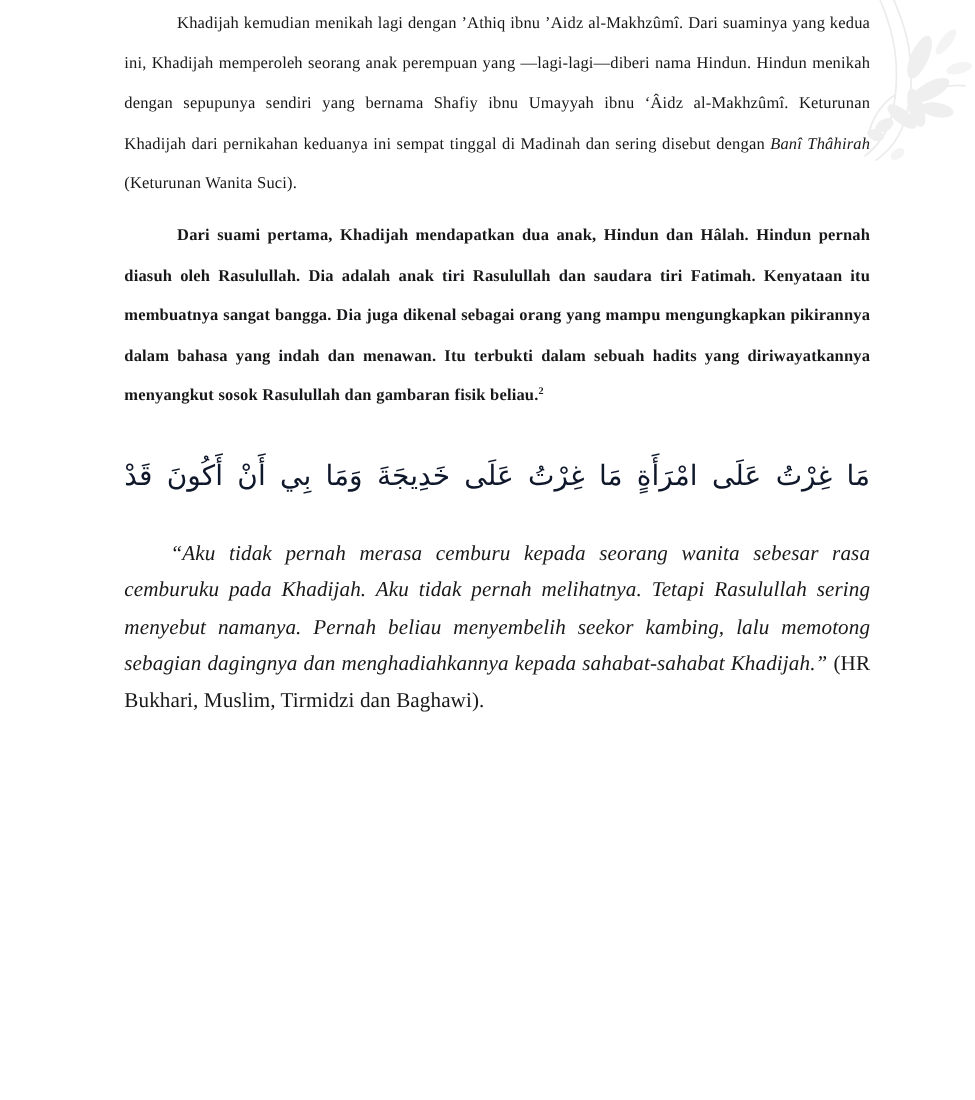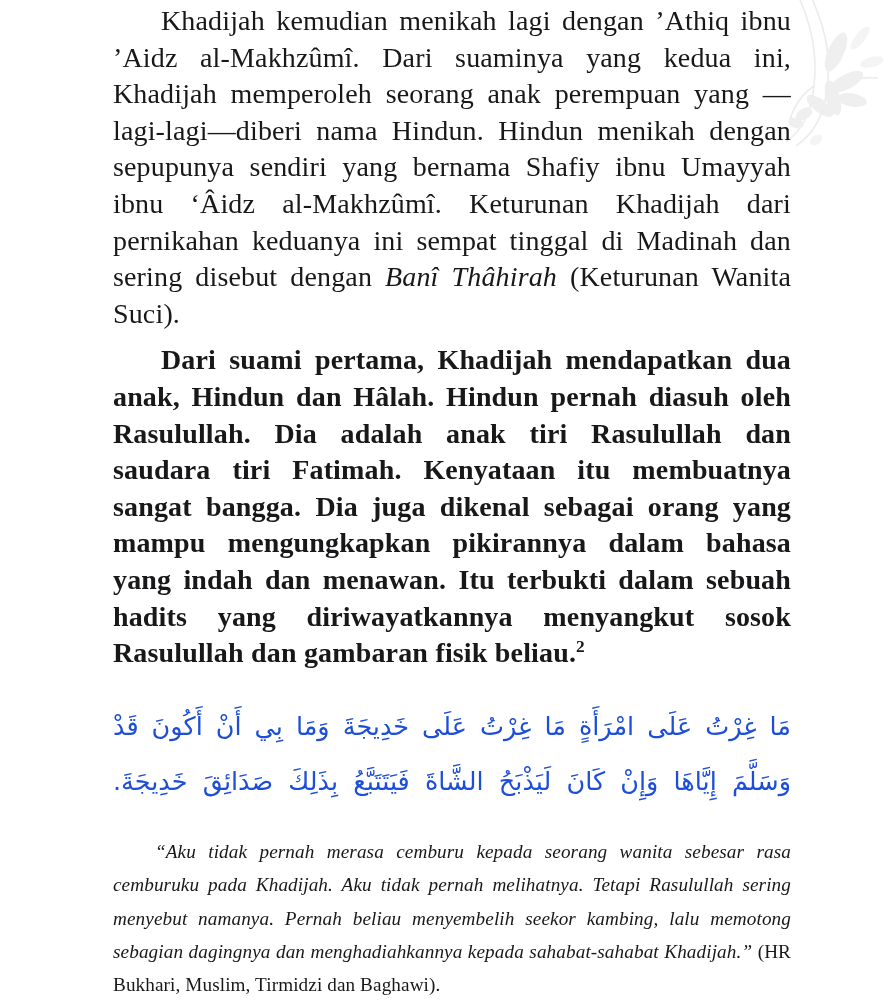--- a/index.html
+++ b/index.html
@@ -33,21 +33,21 @@
   #page {
     position: absolute;
     left: 113px;
     top: 0;
     width: 678px;
     z-index: 2;
   }
 
   p.body-par {
     margin: 0;
-    font-size: 28px;
+    font-size: 15px;
     line-height: 36.6px;
     text-align: justify;
     text-justify: inter-word;
     text-indent: 48px;
     letter-spacing: 0.15px;
     word-spacing: 0.2px;
     color: #18181a;
   }
   p.body-par + p.body-par {
     margin-top: 10px;
@@ -68,21 +68,21 @@
 
   
   #arabic-block {
     margin-top: 27px;
     direction: rtl;
     text-align: justify;
     text-align-last: justify;
     font-family: "DejaVu Sans", "Liberation Sans", sans-serif;
     font-size: 25.5px;
     line-height: 55px;
-    color: #1d4ed8;
+    color: #0f172a;
     width: 100%;
   }
   #arabic-block .aline {
     display: block;
     text-align: justify;
     text-align-last: justify;
     white-space: normal;
   }
   #arabic-block .aline.last {
     text-align-last: justify;
@@ -134,18 +134,17 @@
 <div id="page">
 
   <p class="body-par"><span>Khadijah kemudian menikah lagi dengan ’Athiq ibnu ’Aidz al-Makhzûmî. Dari suaminya yang kedua ini, Khadijah memperoleh seorang anak perempuan yang —lagi-lagi—diberi nama Hindun. Hindun menikah dengan sepupunya sendiri yang bernama Shafiy ibnu Umayyah ibnu ‘Âidz al-Makhzûmî. Keturunan Khadijah dari pernikahan keduanya ini sempat tinggal di Madinah dan sering disebut dengan </span><span class="it">Banî Thâhirah</span><span> (Keturunan Wanita Suci).</span></p>
 
   <p class="body-par"><span>Dari suami pertama, Khadijah mendapatkan dua anak, Hindun dan Hâlah. Hindun pernah diasuh oleh Rasulullah. Dia adalah anak tiri Rasulullah dan saudara tiri Fatimah. Kenyataan itu membuatnya sangat bangga. Dia juga dikenal sebagai orang yang mampu mengungkapkan pikirannya dalam bahasa yang indah dan menawan. Itu terbukti dalam sebuah hadits yang diriwayatkannya menyangkut sosok Rasulullah dan gambaran fisik beliau.</span><sup class="fn">2</sup></p>
 
 
 
   <div id="arabic-block" lang="ar" dir="rtl">
     <span class="aline">مَا غِرْتُ عَلَى امْرَأَةٍ مَا غِرْتُ عَلَى خَدِيجَةَ وَمَا بِي أَنْ أَكُونَ قَدْ</span>
-    <span class="aline last">وَسَلَّمَ إِيَّاهَا وَإِنْ كَانَ لَيَذْبَحُ الشَّاةَ فَيَتَتَبَّعُ بِذَلِكَ صَدَائِقَ خَدِيجَةَ.</span>
   </div>
 
   <p id="translation"><span>“Aku tidak pernah merasa cemburu kepada seorang wanita sebesar rasa cemburuku pada Khadijah. Aku tidak pernah melihatnya. Tetapi Rasulullah sering menyebut namanya. Pernah beliau menyembelih seekor kambing, lalu memotong sebagian dagingnya dan menghadiahkannya kepada sahabat-sahabat Khadijah.”</span><span class="roman"> (HR Bukhari, Muslim, Tirmidzi dan Baghawi).</span></p>
 
 </div>
 
 </body></html>

